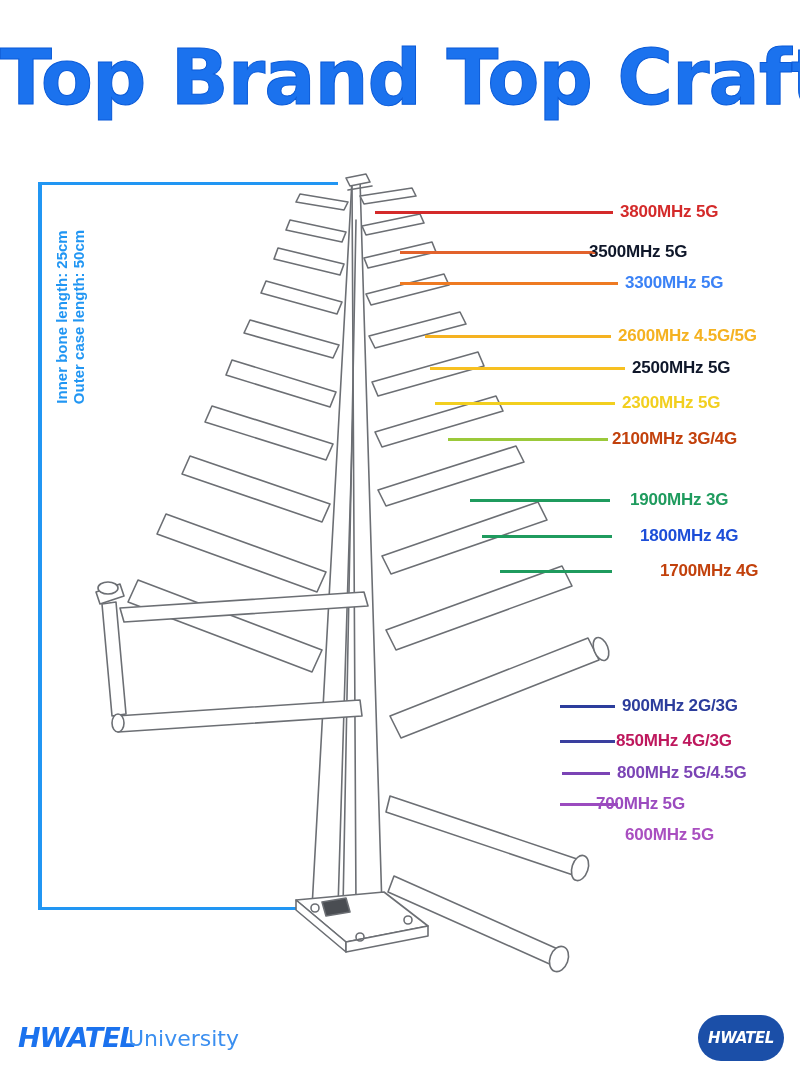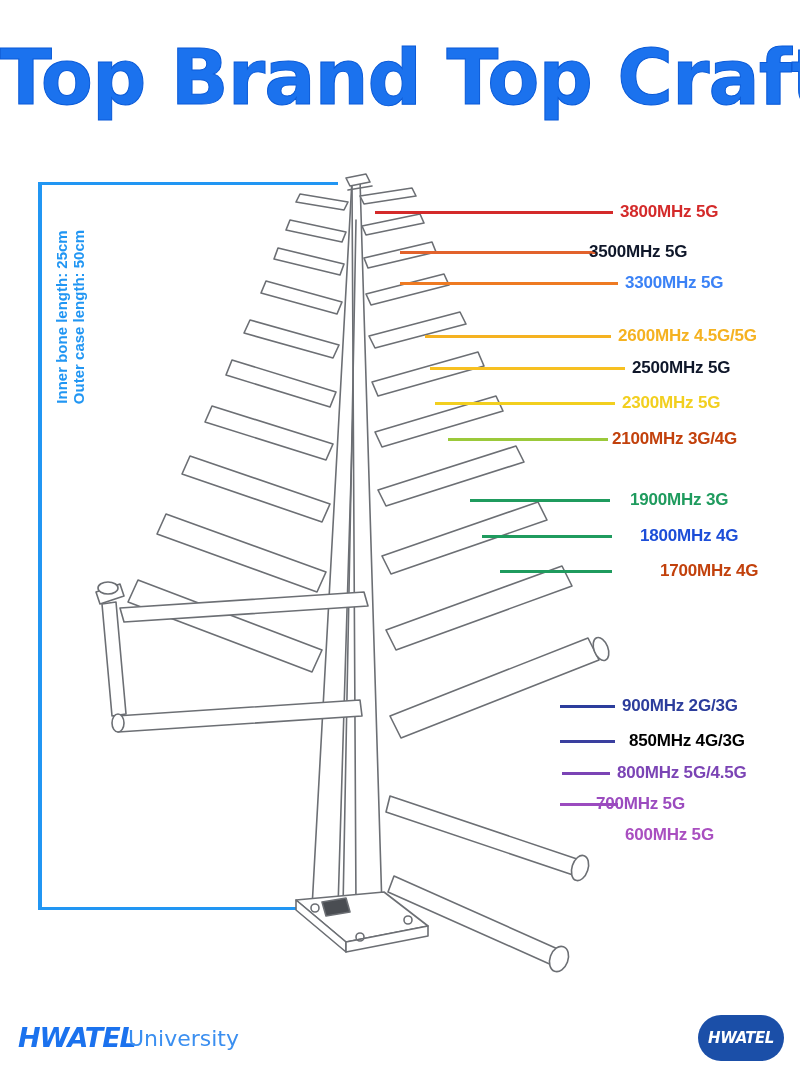--- a/index.html
+++ b/index.html
@@ -265,21 +265,21 @@
       <div class="freq-row" style="left: 0px; top: 558px;">
         <div class="freq-line" style="left: 500px; width: 112px; background: rgb(31, 155, 94);"></div>
         <div class="freq-text" style="left: 620px; color: #c2410c; margin-left: 40px;">1700MHz 4G</div>
       </div>
       <div class="freq-row" style="left: 0px; top: 693px;">
         <div class="freq-line" style="left: 560px; width: 55px; background: rgb(44, 61, 156);"></div>
         <div class="freq-text" style="left: 622px; color: rgb(44, 61, 156);">900MHz 2G/3G</div>
       </div>
       <div class="freq-row" style="left: 0px; top: 728px;">
         <div class="freq-line" style="left: 560px; width: 55px; background: rgb(58, 63, 159);"></div>
-        <div class="freq-text" style="left: 629px; color: #000000;">850MHz 4G/3G</div>
+        <div class="freq-text" style="left: 616px; color: #be185d;">850MHz 4G/3G</div>
       </div>
       <div class="freq-row" style="left: 0px; top: 760px;">
         <div class="freq-line" style="left: 562px; width: 48px; background: rgb(123, 68, 181);"></div>
         <div class="freq-text" style="left: 617px; color: rgb(123, 68, 181);">800MHz 5G/4.5G</div>
       </div>
       <div class="freq-row" style="left: 0px; top: 791px;">
         <div class="freq-line" style="left: 560px; width: 58px; background: rgb(155, 75, 191);"></div>
         <div class="freq-text" style="left: 596px; color: rgb(155, 75, 191);">700MHz 5G</div>
       </div>
       <div class="freq-row" style="left: 0px; top: 822px;">

